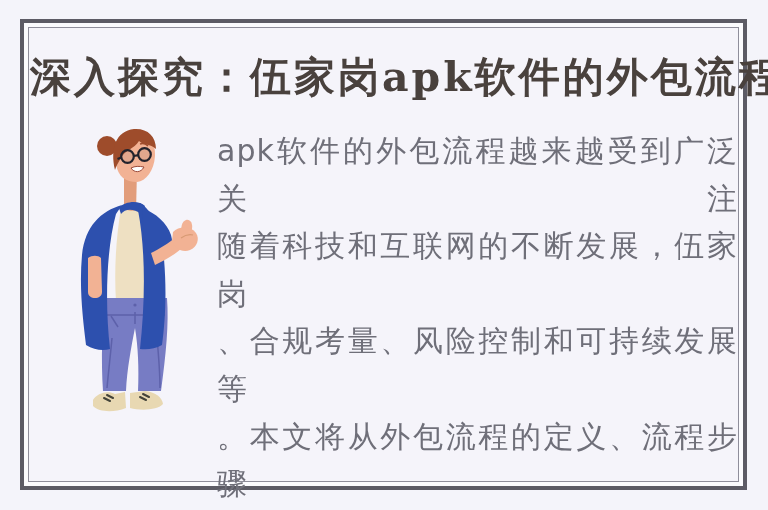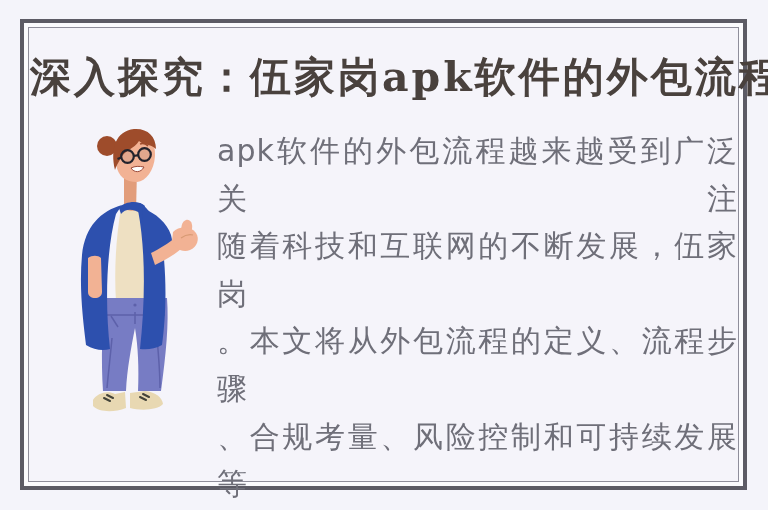--- a/index.html
+++ b/index.html
@@ -120,19 +120,19 @@
 
       <path d="M127 117 C125 110 127 103 131 102 C135 101 138 105 137 111 C136 115 135 118 134 120 Z" fill="#f2b294"></path>
       <path d="M118 114 C124 108 136 108 141 115 C145 121 142 129 135 132 C127 135 119 130 117 123 Z" fill="#f2b294"></path>
       <path d="M126 120 C130 117 134 116 138 117" fill="none" stroke="#d89a74" stroke-width="1.2"></path>
     </svg>
   </div>
 
   <div class="body-text">
     <div class="body-line jl">apk软件的外包流程越来越受到广泛关注</div>
     <div class="body-line jl">随着科技和互联网的不断发展，伍家岗</div>
+    <div class="body-line jl">、合规考量、风险控制和可持续发展等</div>
     <div class="body-line jl">。本文将从外包流程的定义、流程步骤</div>
-    <div class="body-line jl">、合规考量、风险控制和可持续发展等</div>
     <div class="body-line jl">角度深入探究伍家岗apk软件的外包流程</div>
 
   </div>
 
 </div>
 
 </body></html>

